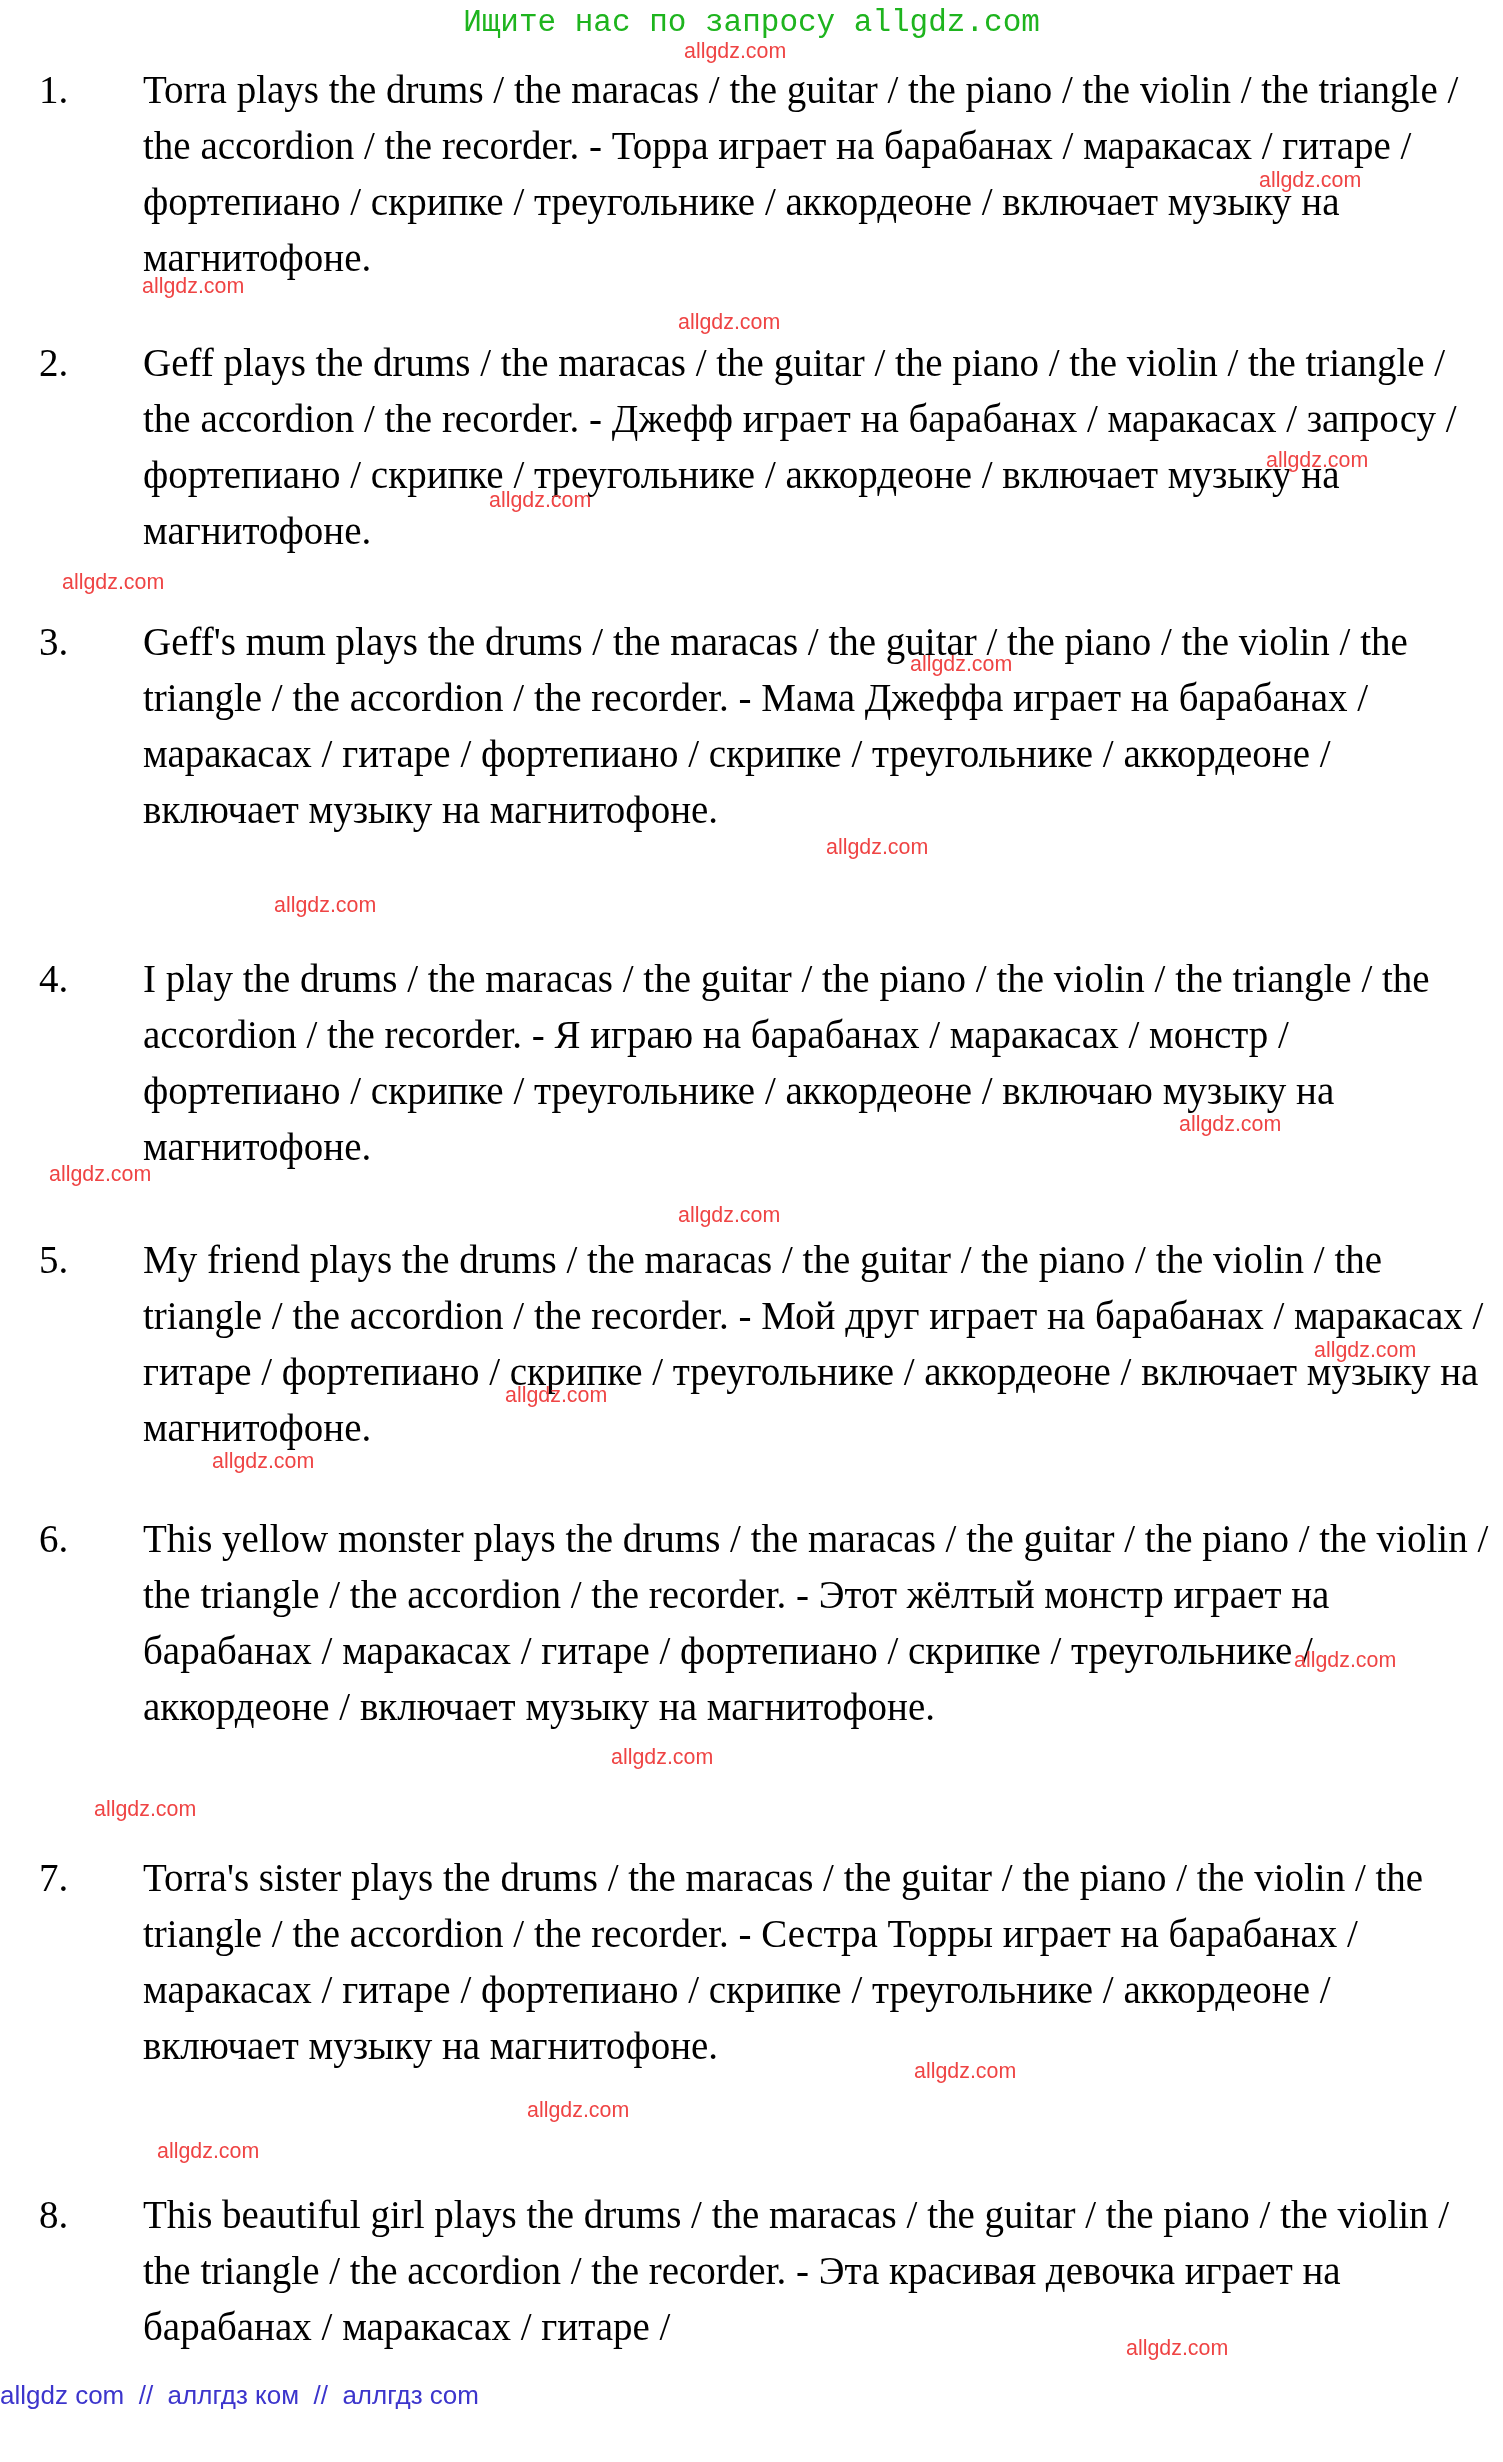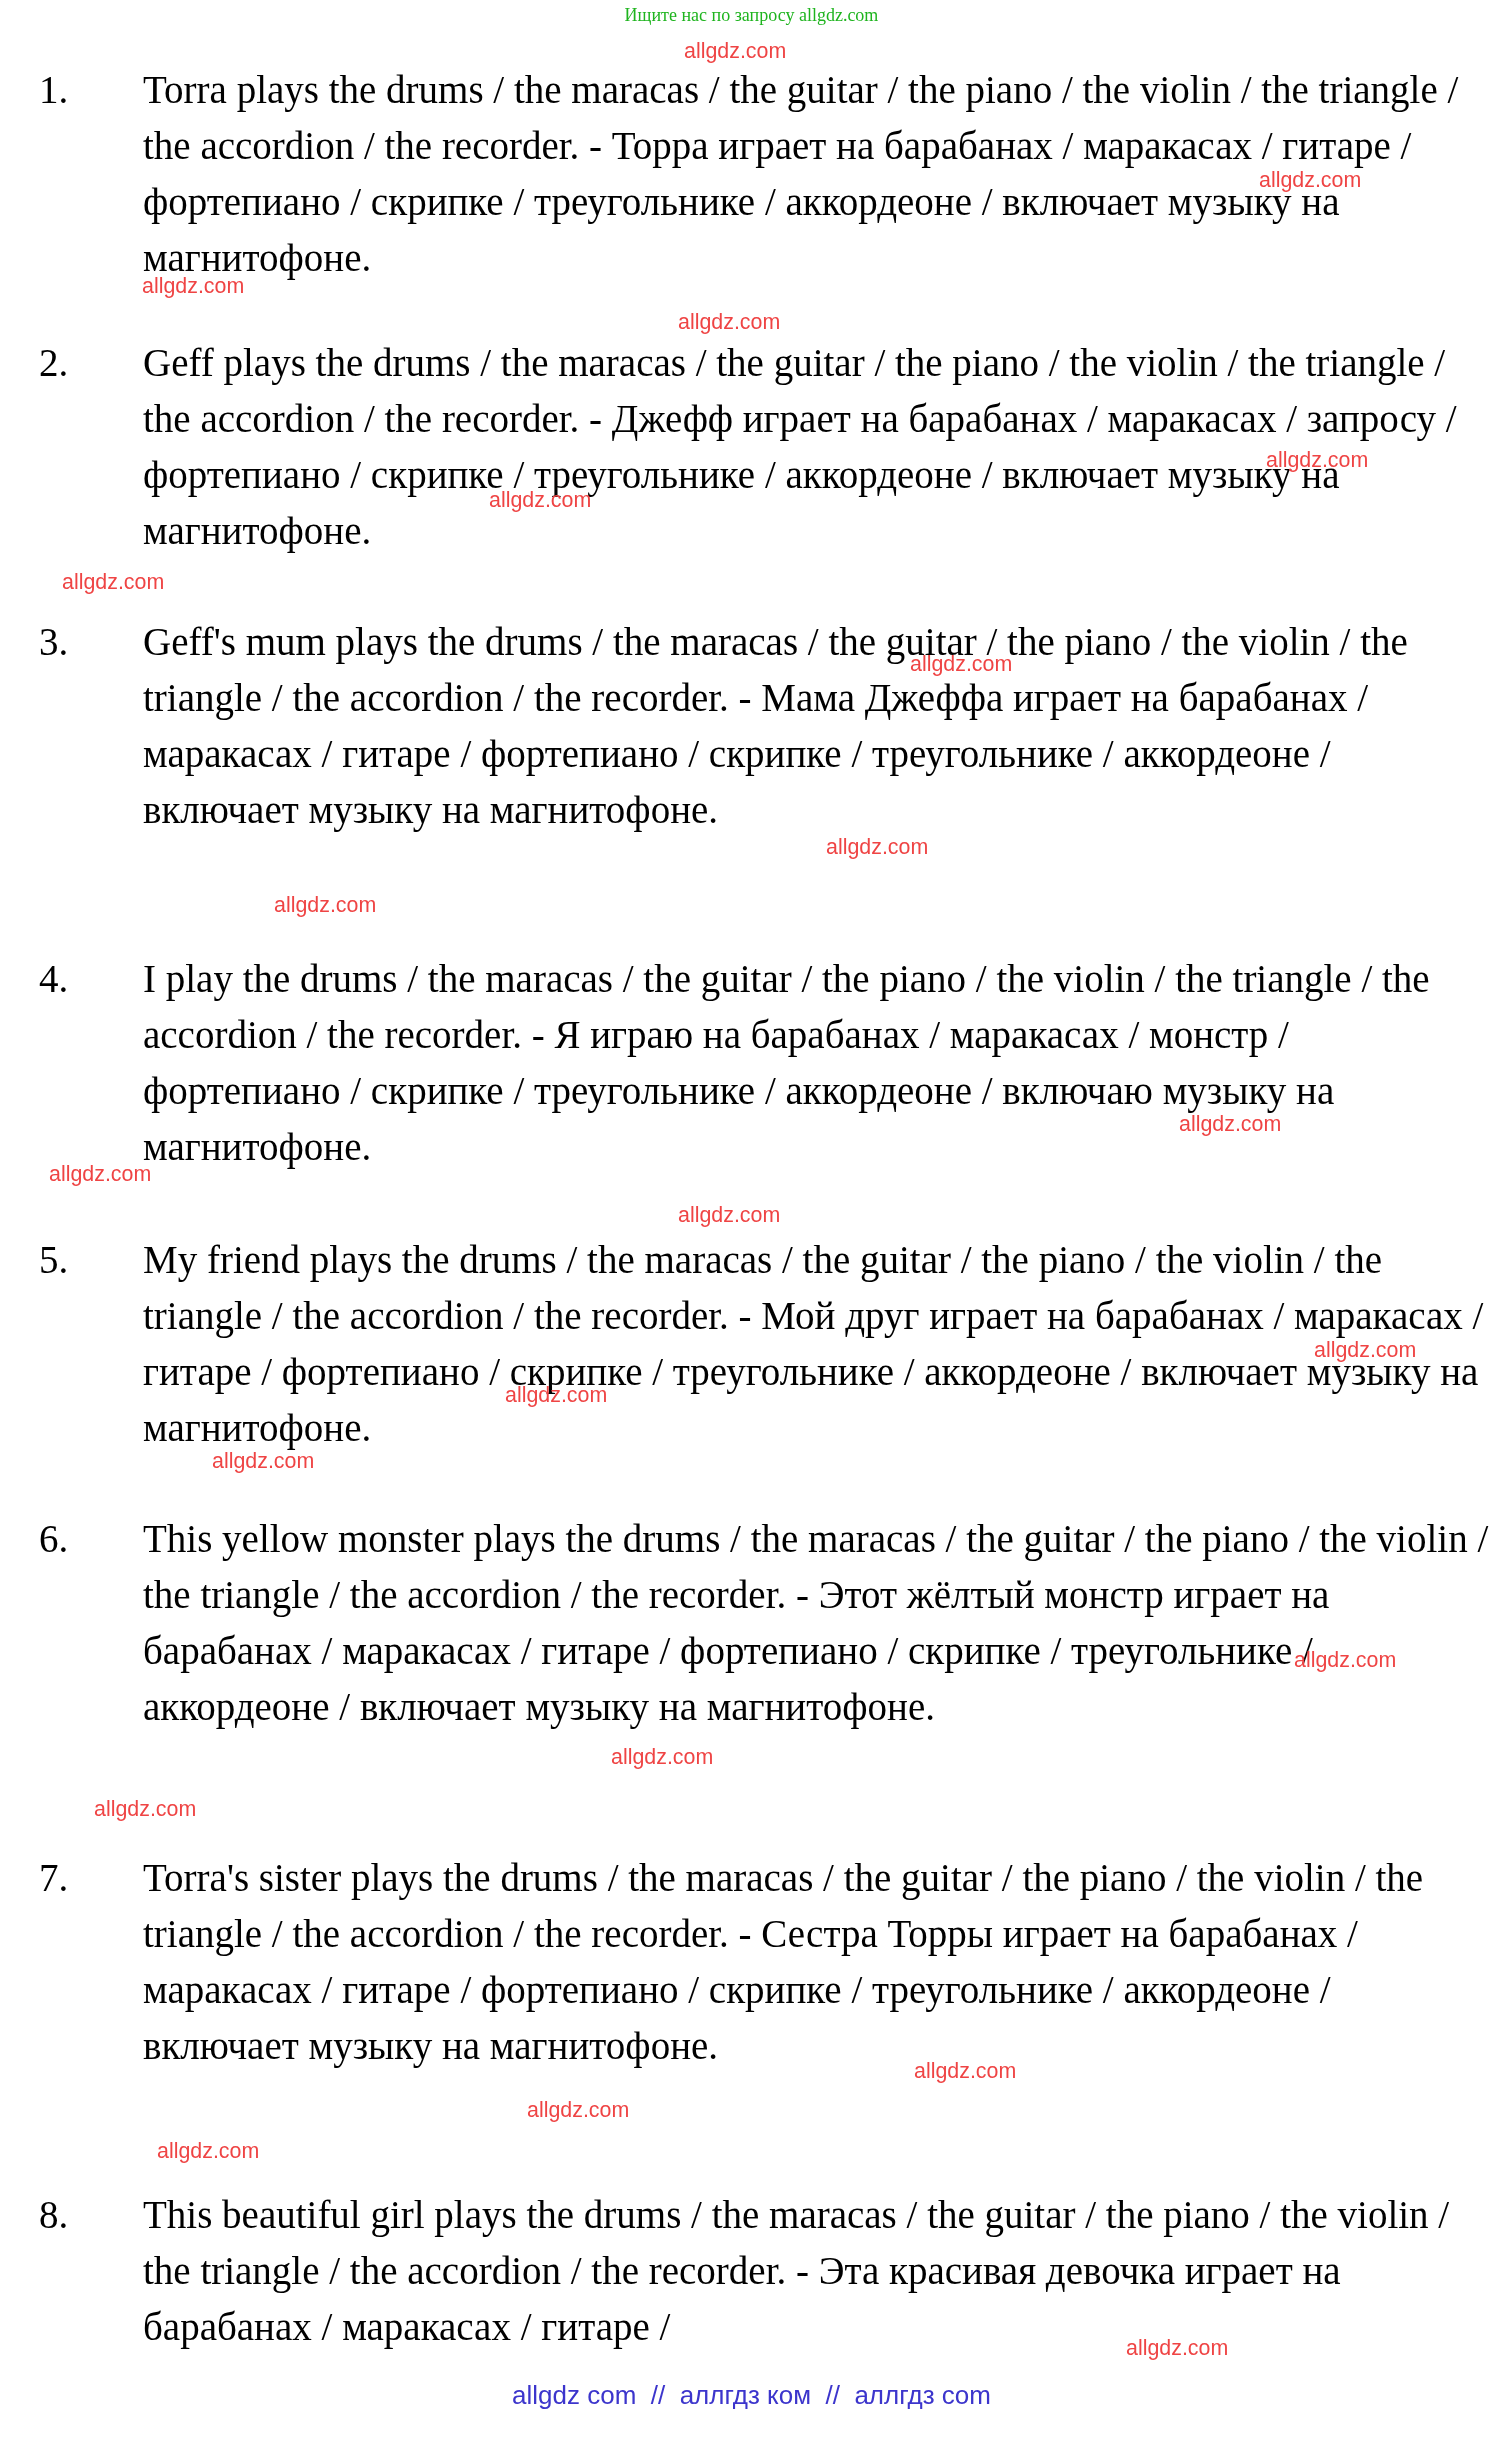--- a/index.html
+++ b/index.html
@@ -12,22 +12,22 @@
     font-family: "Liberation Serif", serif;
     color: #000000;
     overflow: hidden;
   }
   .header {
     position: absolute;
     top: 5.1px;
     left: 0;
     width: 100%;
     text-align: center;
-    font-family: Liberation Serif, serif;
-    font-size: 18px;
+    font-family: Liberation Mono, monospace;
+    font-size: 31px;
     color: #1eb41e;
   }
   #content { position: absolute; top: 0; left: 0; width: 100%; height: 100%; }
   .item {
     position: absolute;
     left: 39px;
     width: 1420px;
     font-size: 39px;
     line-height: 56px;
   }
@@ -38,21 +38,21 @@
     font-family: "Liberation Sans", sans-serif;
     font-size: 21.4px;
     color: #ef4444;
     white-space: nowrap;
   }
   .footer {
     position: absolute;
     top: 2380px;
     left: 0;
     width: 100%;
-    text-align: center;
+    text-align: left;
     font-family: "Liberation Sans", sans-serif;
     font-size: 26px;
     color: #3c35cc;
     white-space: pre;
   }
 </style>
 </head>
 <body>
 
 <div class="header">Ищите нас по запросу allgdz.com</div>

